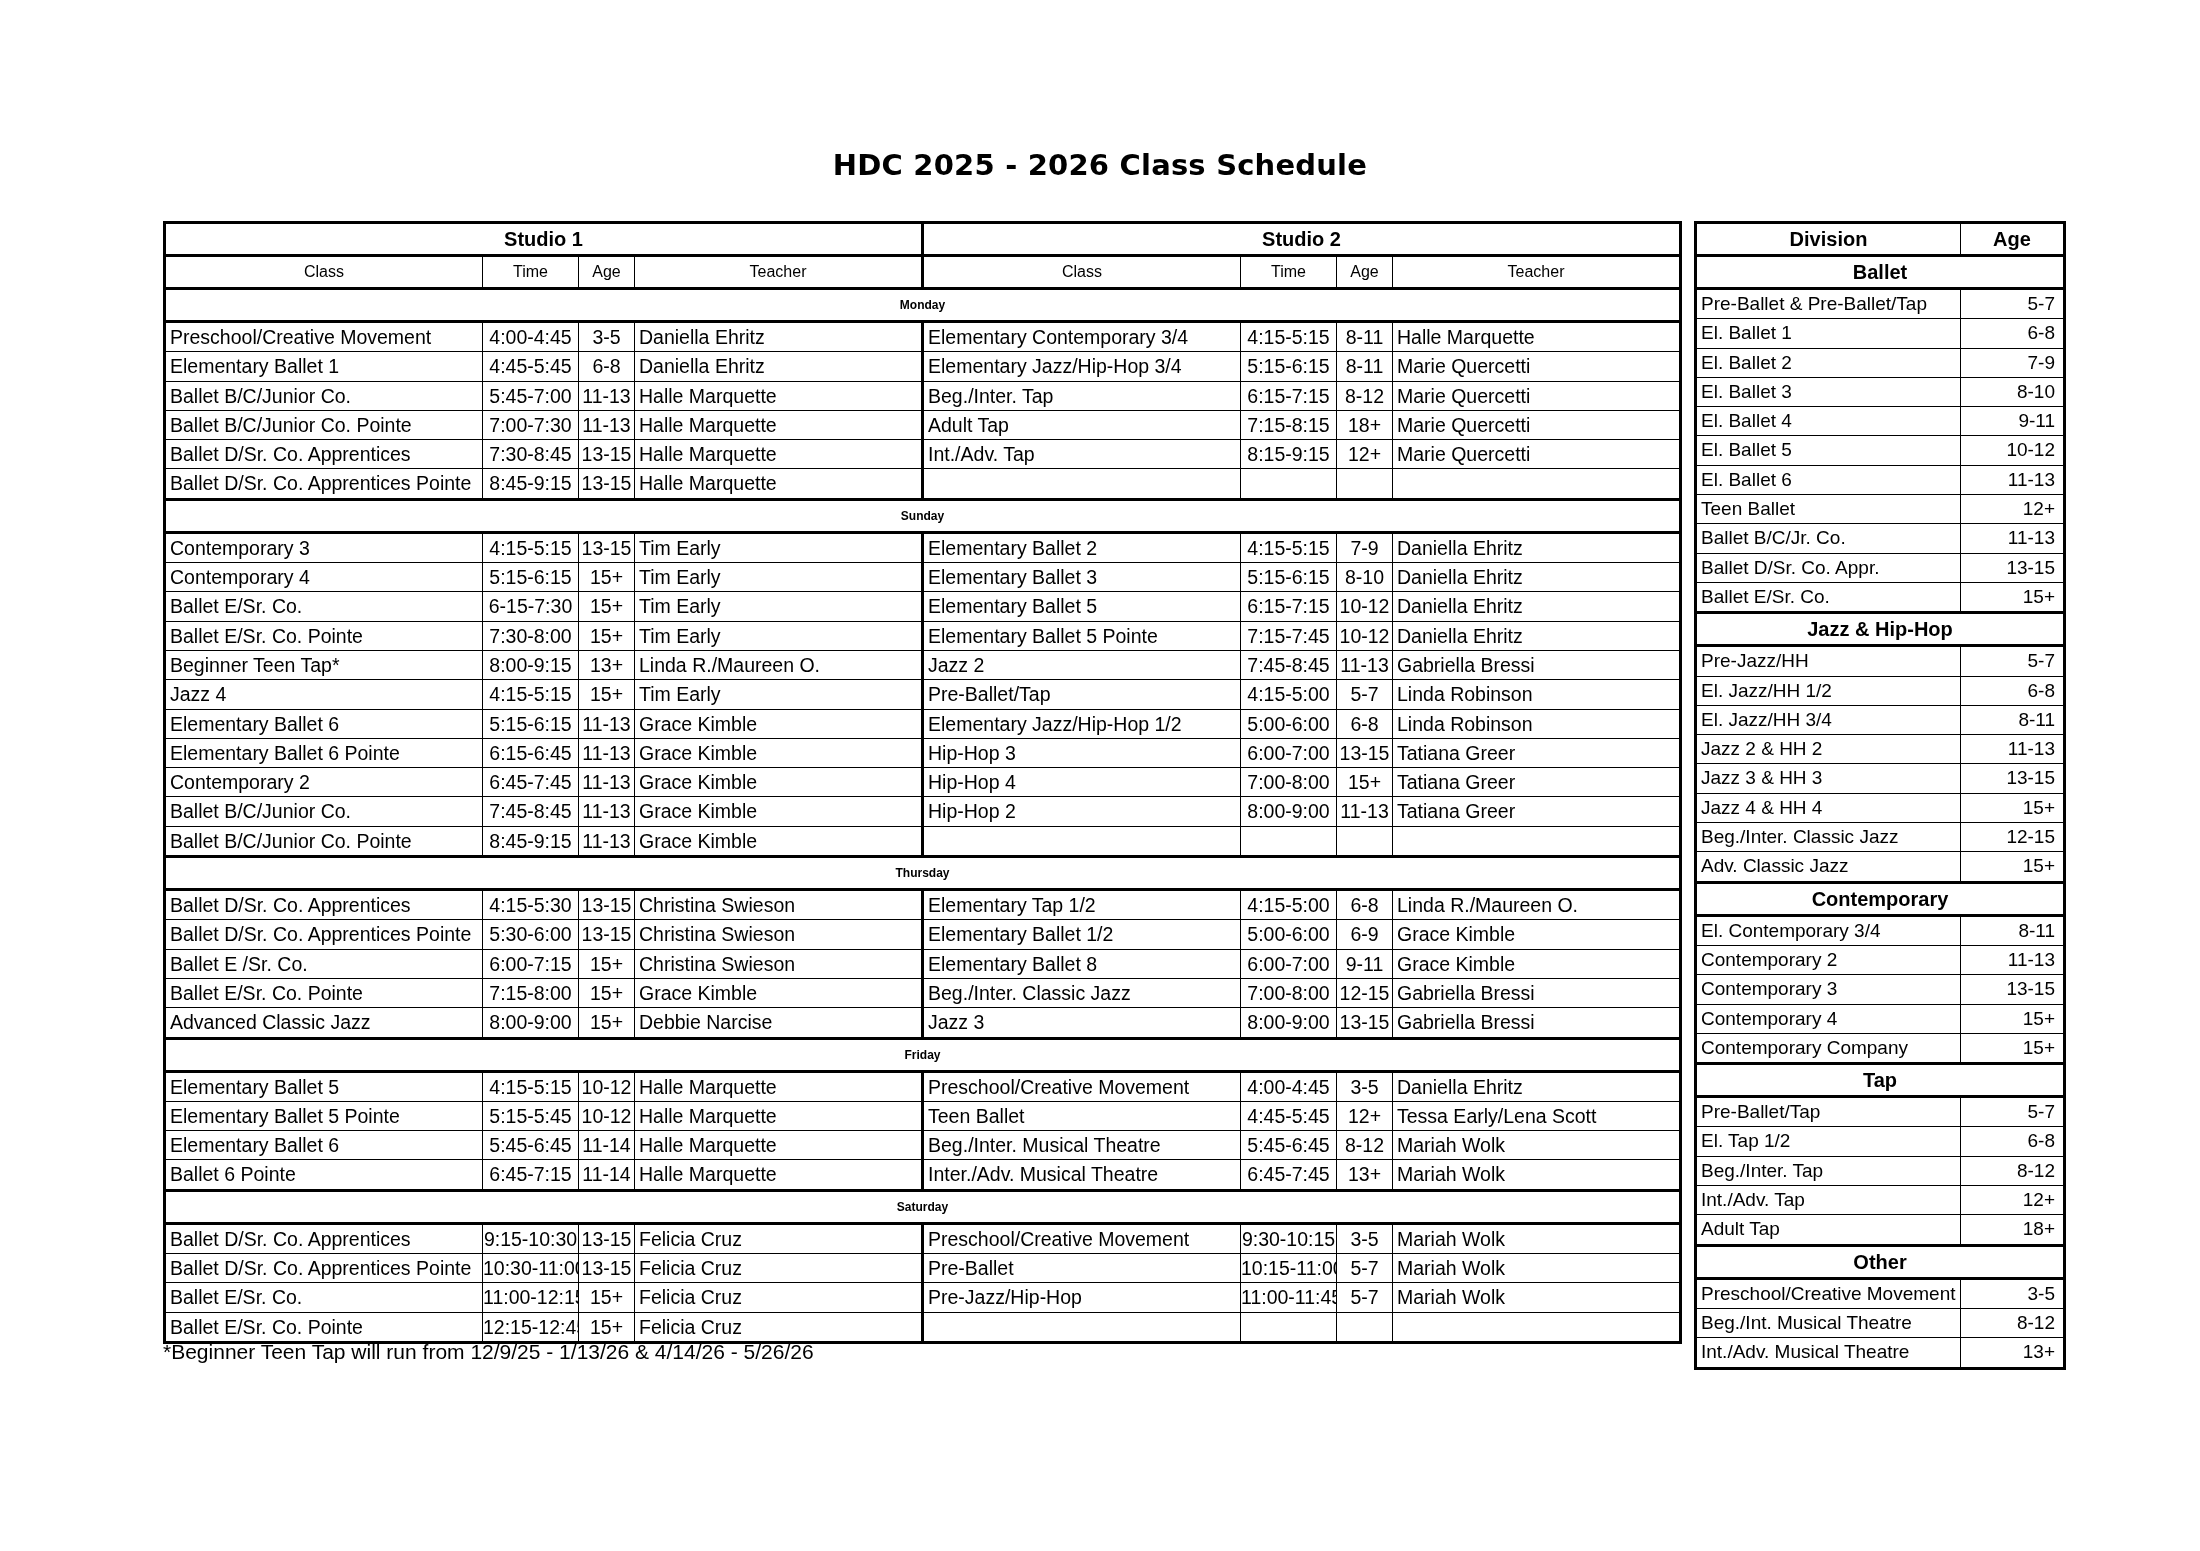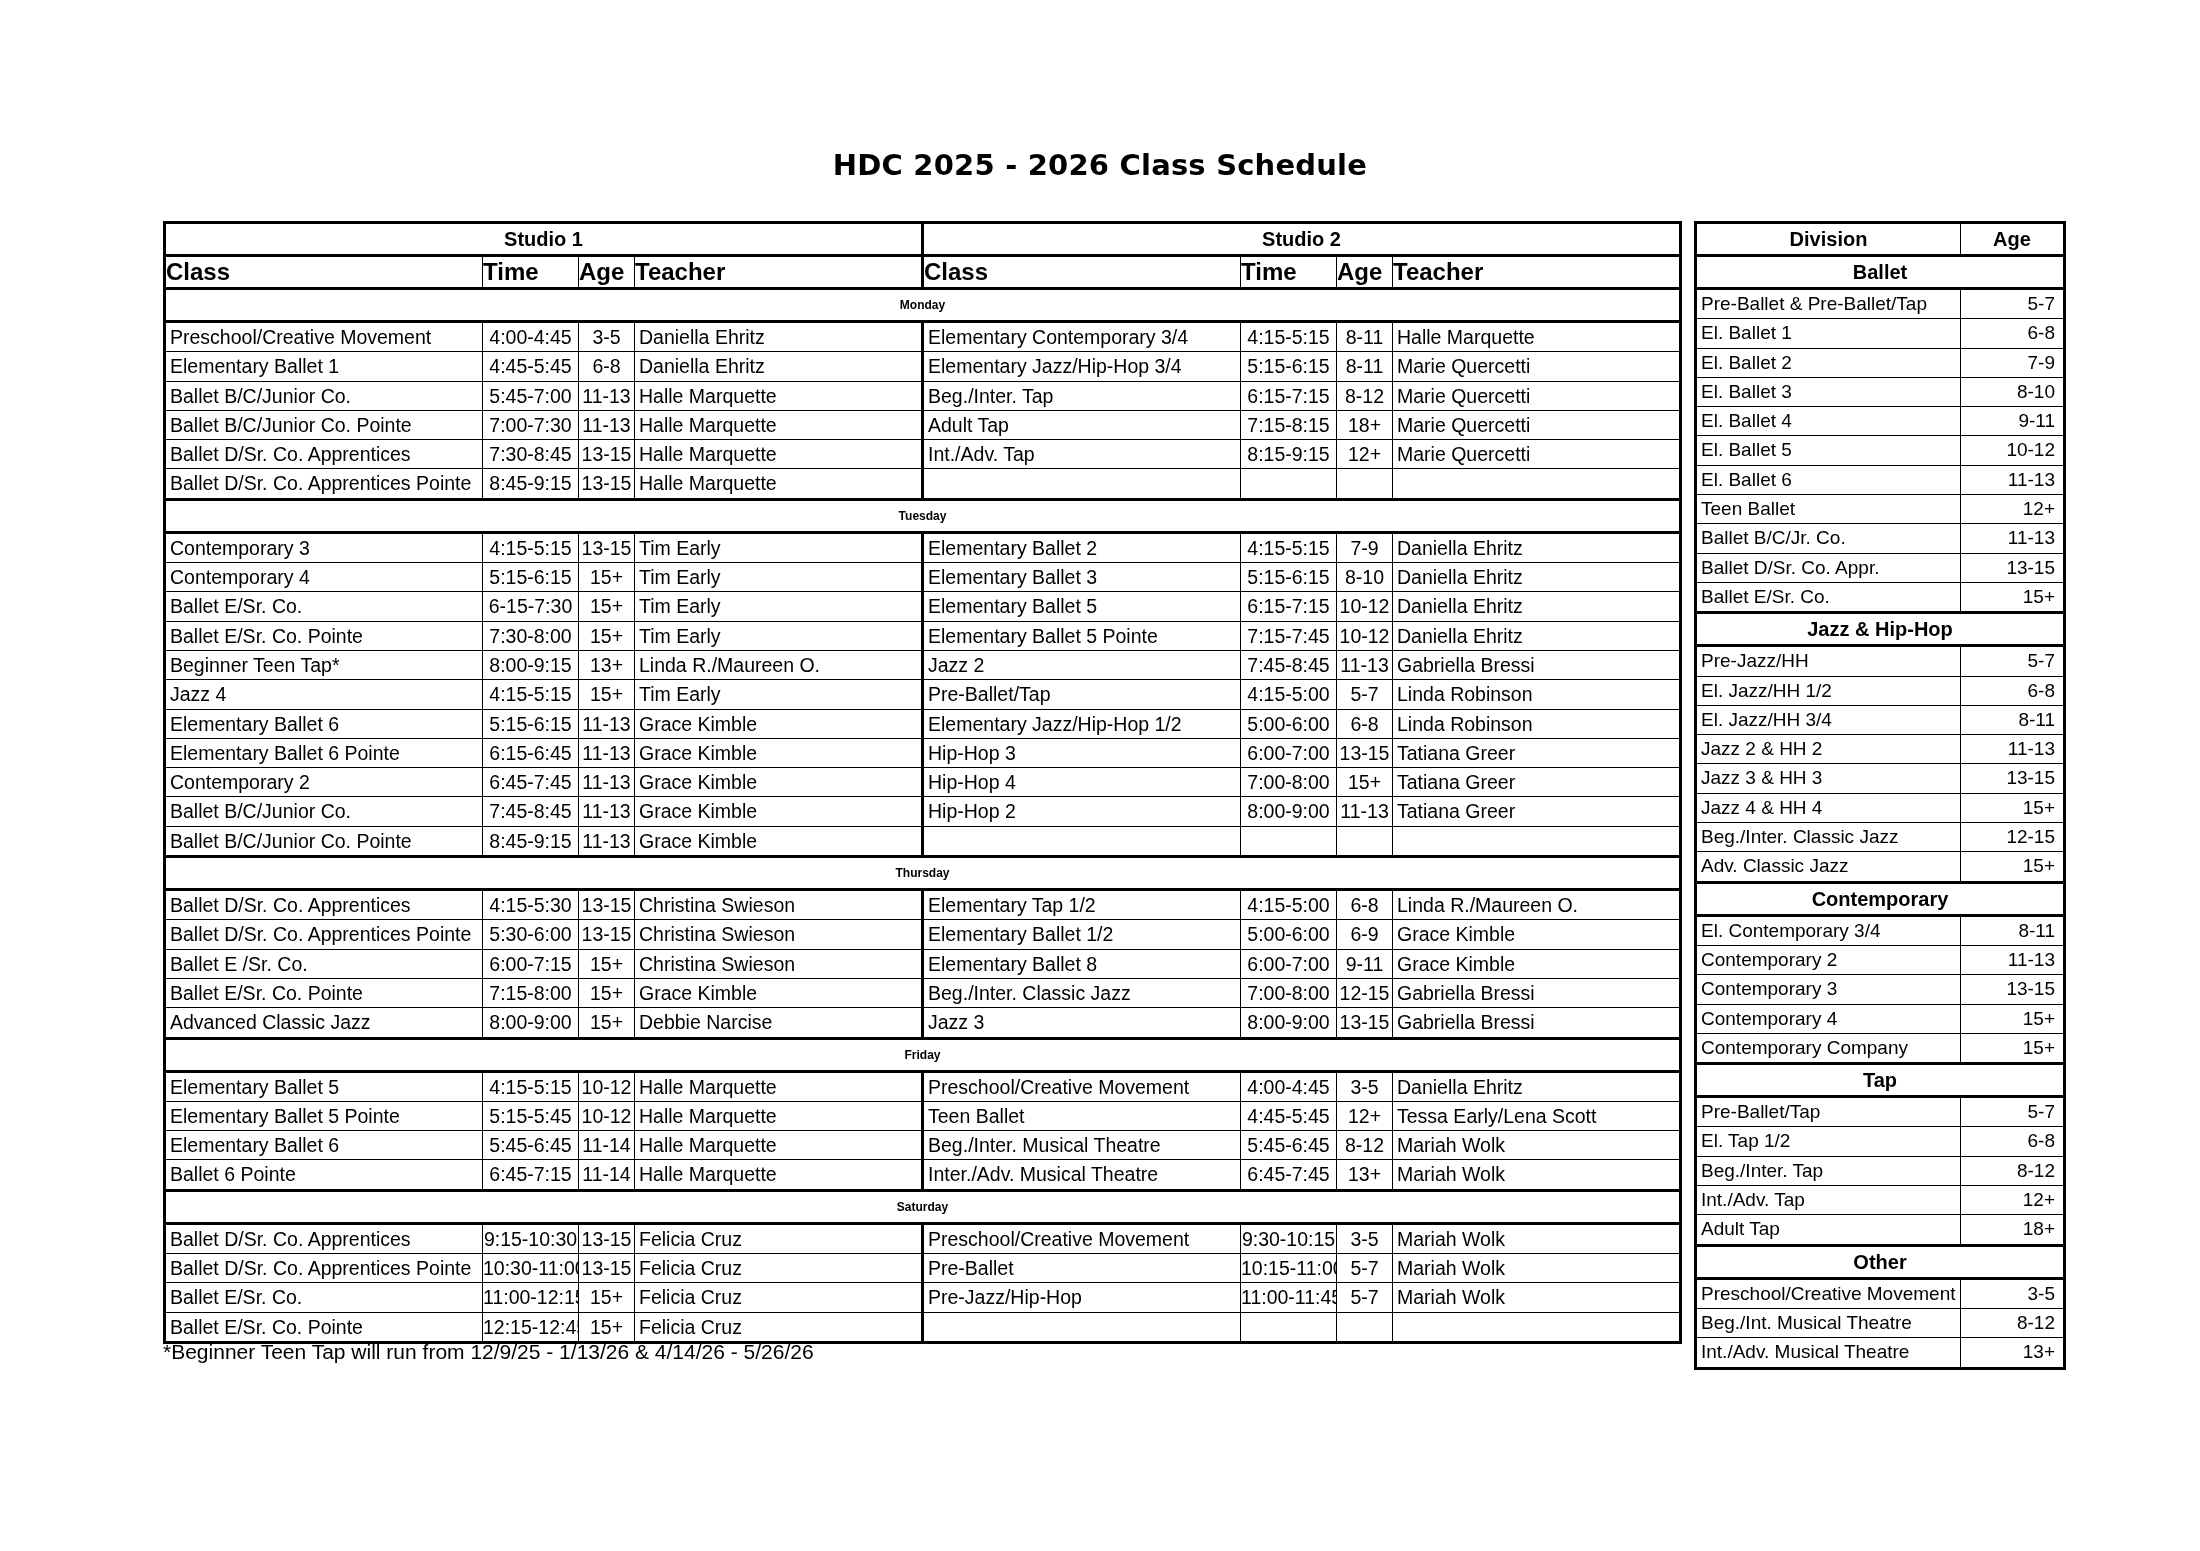--- a/index.html
+++ b/index.html
@@ -72,22 +72,23 @@
   }
   .sched .studio-hdr {
     text-align: center;
     font-weight: bold;
     font-size: 20px;
     height: 30px;
     line-height: 30px;
     border-bottom-width: 3px;
   }
   .sched .col-hdr {
-    font-weight: bold;
-    font-size: 24px;
+    text-align: center;
+    font-weight: normal;
+    font-size: 16px;
     height: 30px;
     line-height: 30px;
     border-bottom-width: 3px;
   }
   .sched .day-row td {
     text-align: center;
     font-weight: bold;
     font-size: 12px;
     height: 30px;
     line-height: 30px;
@@ -234,21 +235,21 @@
             <td class="c-class">Ballet D/Sr. Co. Apprentices Pointe</td>
             <td class="c-time">8:45-9:15</td>
             <td class="c-age">13-15</td>
             <td class="c-teach studio-sep-left">Halle Marquette</td>
             <td class="c-class"></td>
             <td class="c-time"></td>
             <td class="c-age"></td>
             <td class="c-teach"></td>
           </tr>
           <tr class="day-row">
-            <td colspan="8">Tuesday</td>
+            <td colspan="8">Sunday</td>
           </tr>
           <tr>
             <td class="c-class">Contemporary 3</td>
             <td class="c-time">4:15-5:15</td>
             <td class="c-age">13-15</td>
             <td class="c-teach studio-sep-left">Tim Early</td>
             <td class="c-class">Elementary Ballet 2</td>
             <td class="c-time">4:15-5:15</td>
             <td class="c-age">7-9</td>
             <td class="c-teach">Daniella Ehritz</td>

